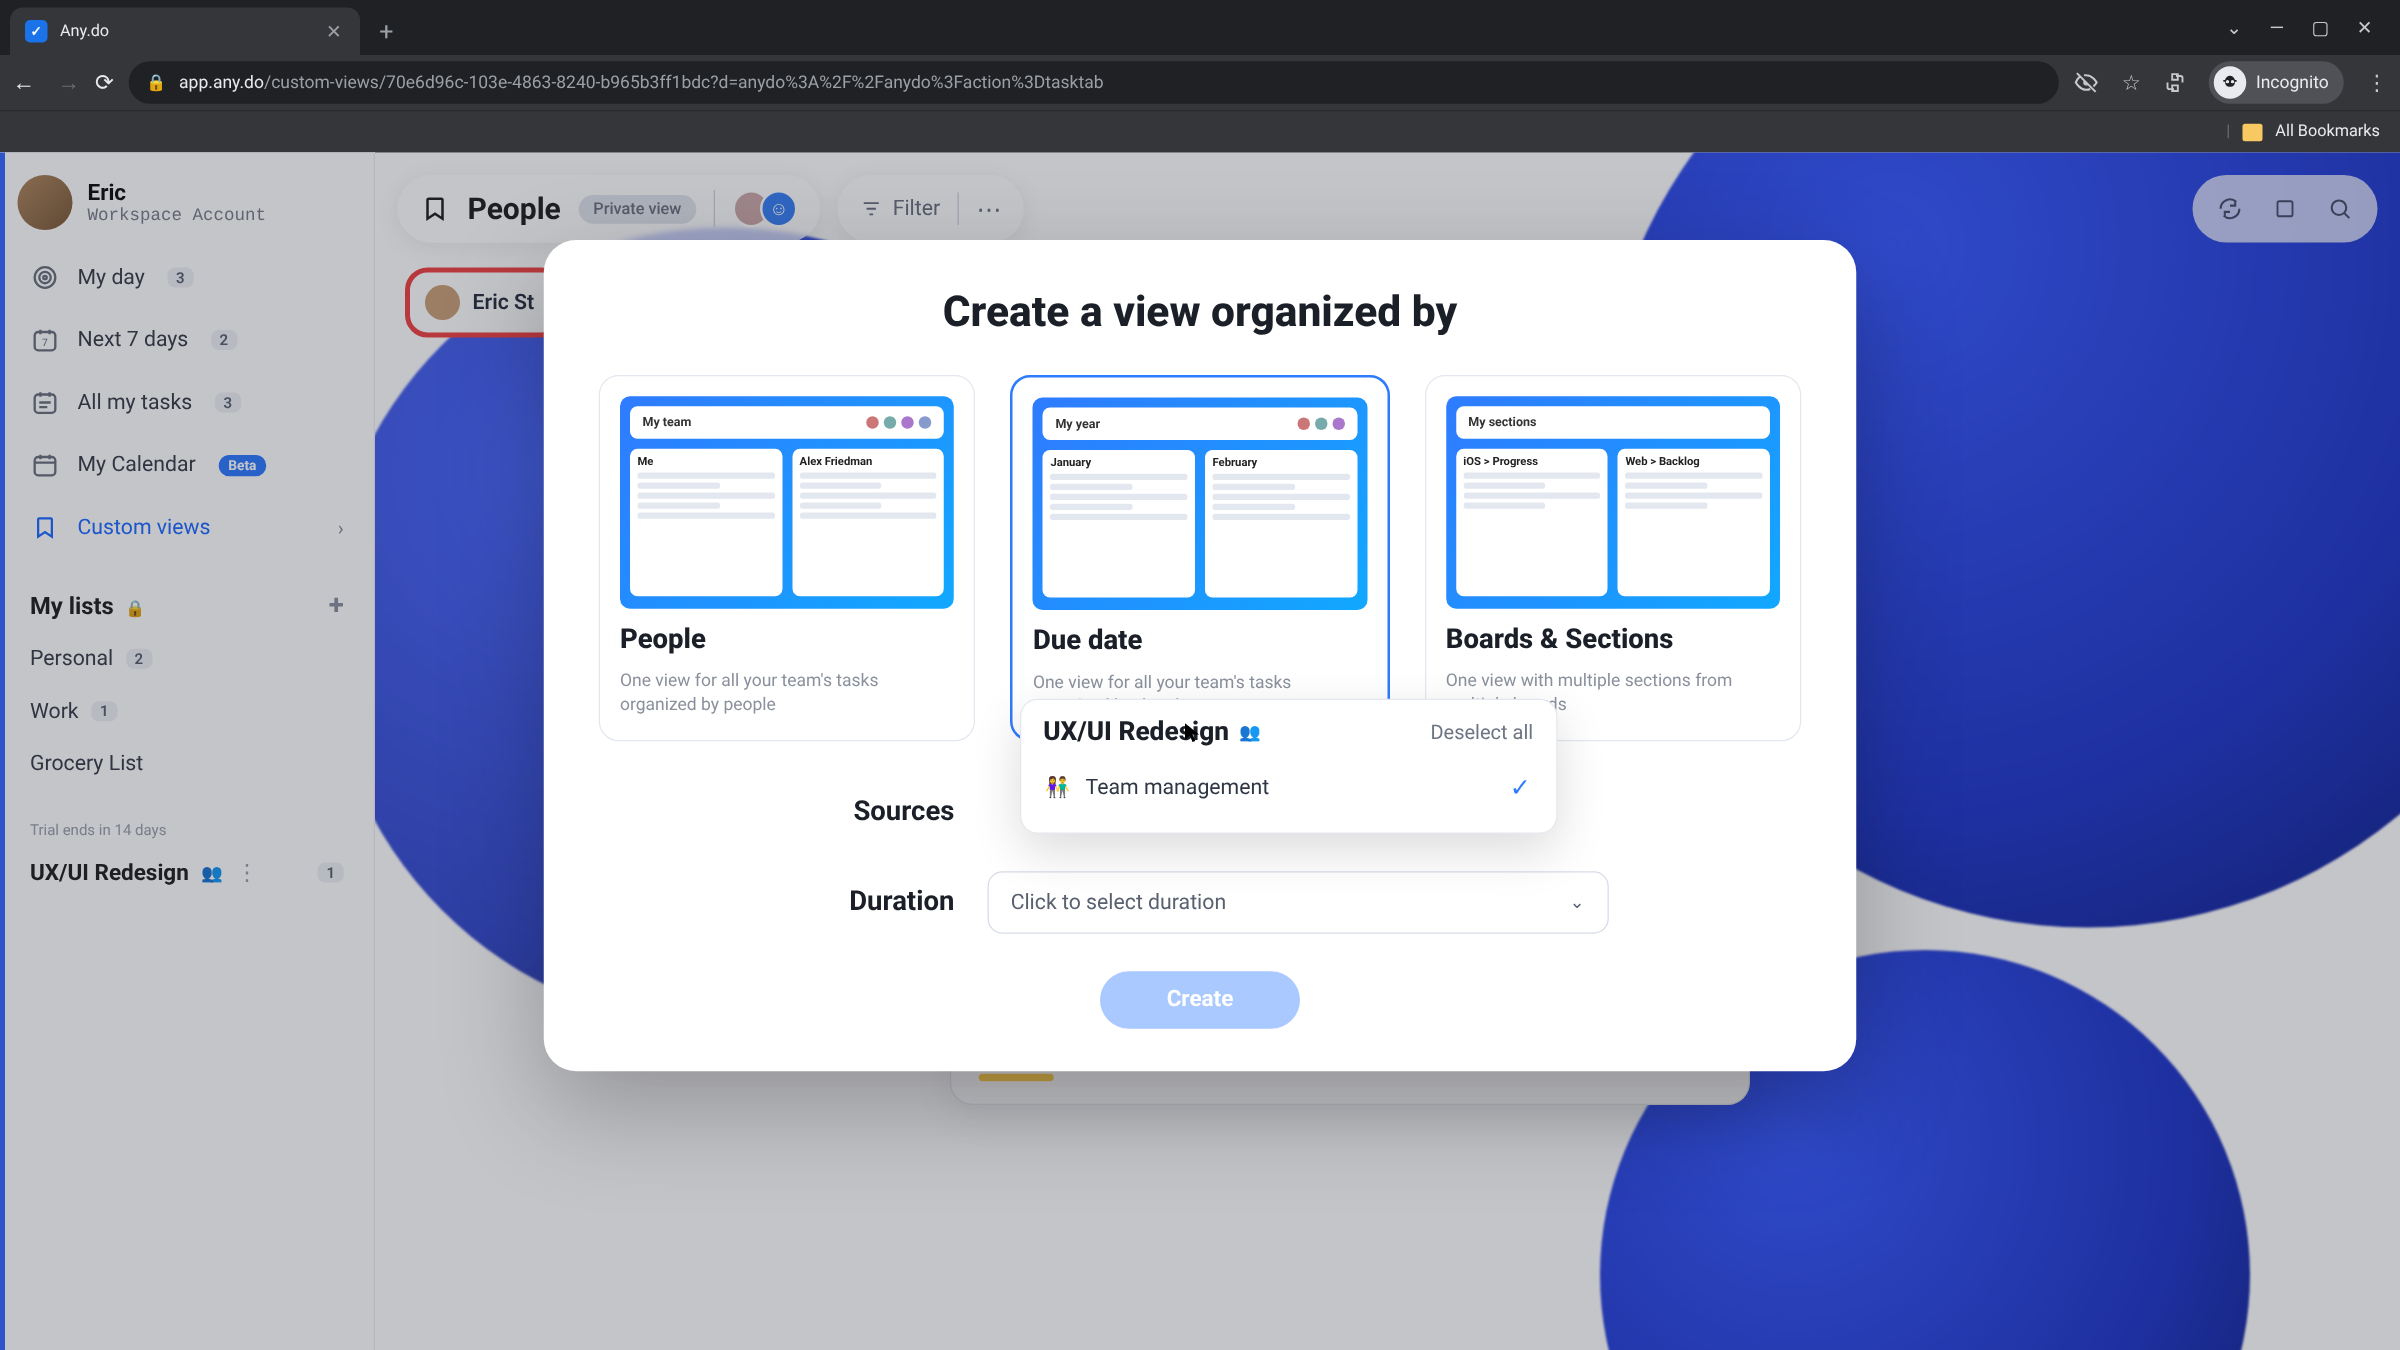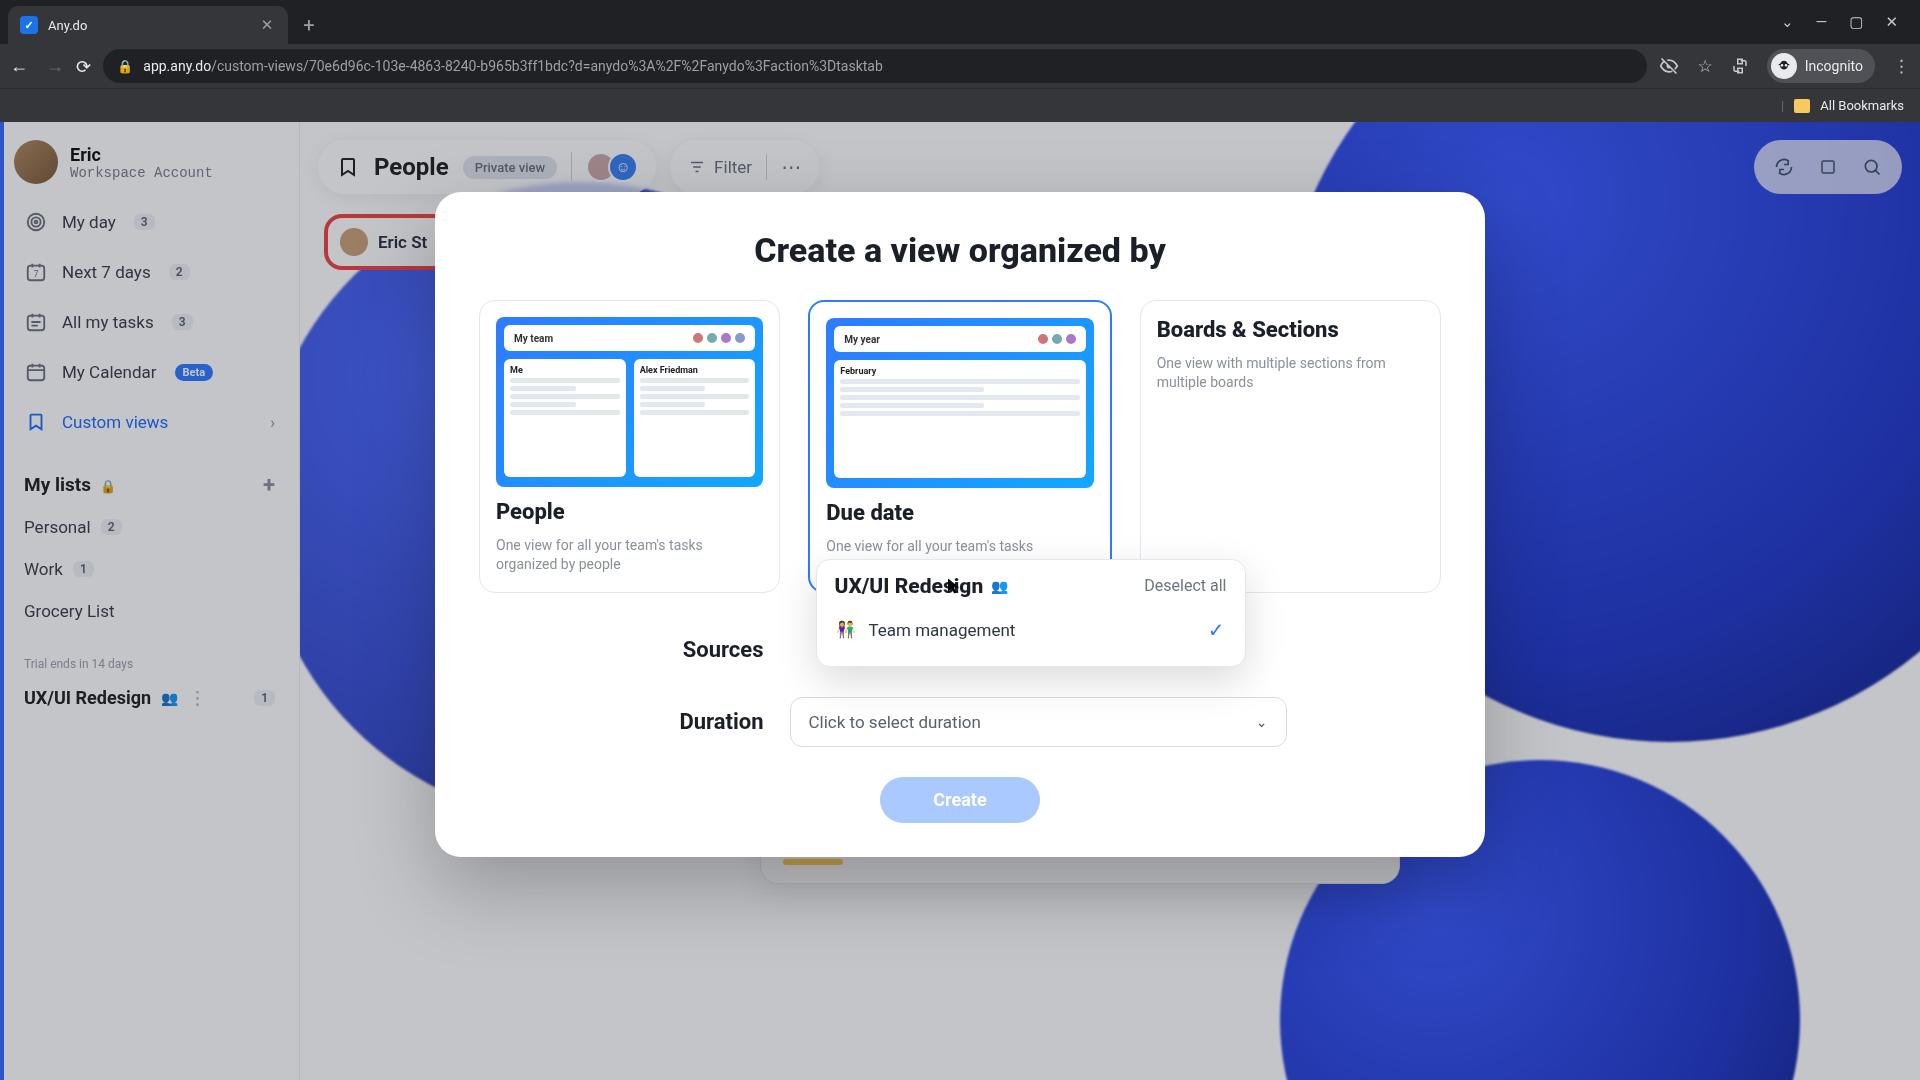--- a/index.html
+++ b/index.html
@@ -396,34 +396,63 @@
             <div class="preview">
               <div class="pv-top">
                   <span>My year</span>
                   <span class="spacer"></span>
                   <span class="dot"></span>
                   <span class="dot" style="background:#7aa"></span>
                   <span class="dot" style="background:#a7c"></span>
                 </div>
               <div class="pv-cols">
                 <div class="pv-col">
+                    <div class="h">January</div>
+                    <div class="ln"></div>
+                    <div class="ln s"></div>
+                    <div class="ln"></div>
+                    <div class="ln s"></div>
+                    <div class="ln"></div>
+                  </div>
+                <div class="pv-col">
                     <div class="h">February</div>
                     <div class="ln"></div>
                     <div class="ln s"></div>
                     <div class="ln"></div>
                     <div class="ln s"></div>
                     <div class="ln"></div>
                   </div>
               </div>
             </div>
             <div class="opt-title">Due date</div>
             <div class="opt-desc">One view for all your team's tasks organized by due date</div>
           </div>
 
           <div class="opt-card">
+            <div class="preview">
+              <div class="pv-top">
+                  <span>My sections</span>
+                </div>
+              <div class="pv-cols">
+                <div class="pv-col">
+                    <div class="h">iOS &gt; Progress</div>
+                    <div class="ln"></div>
+                    <div class="ln s"></div>
+                    <div class="ln"></div>
+                    <div class="ln s"></div>
+                  </div>
+                <div class="pv-col">
+                    <div class="h">Web &gt; Backlog</div>
+                    <div class="ln"></div>
+                    <div class="ln s"></div>
+                    <div class="ln"></div>
+                    <div class="ln s"></div>
+                  </div>
+              </div>
+            </div>
             <div class="opt-title">Boards &amp; Sections</div>
             <div class="opt-desc">One view with multiple sections from multiple boards</div>
           </div>
         </div>
 
         <div class="form-area">
           <div class="form-row" style="position:relative">
             <div class="form-label">Sources</div>
             <div class="select" style="visibility:hidden"></div>
 

